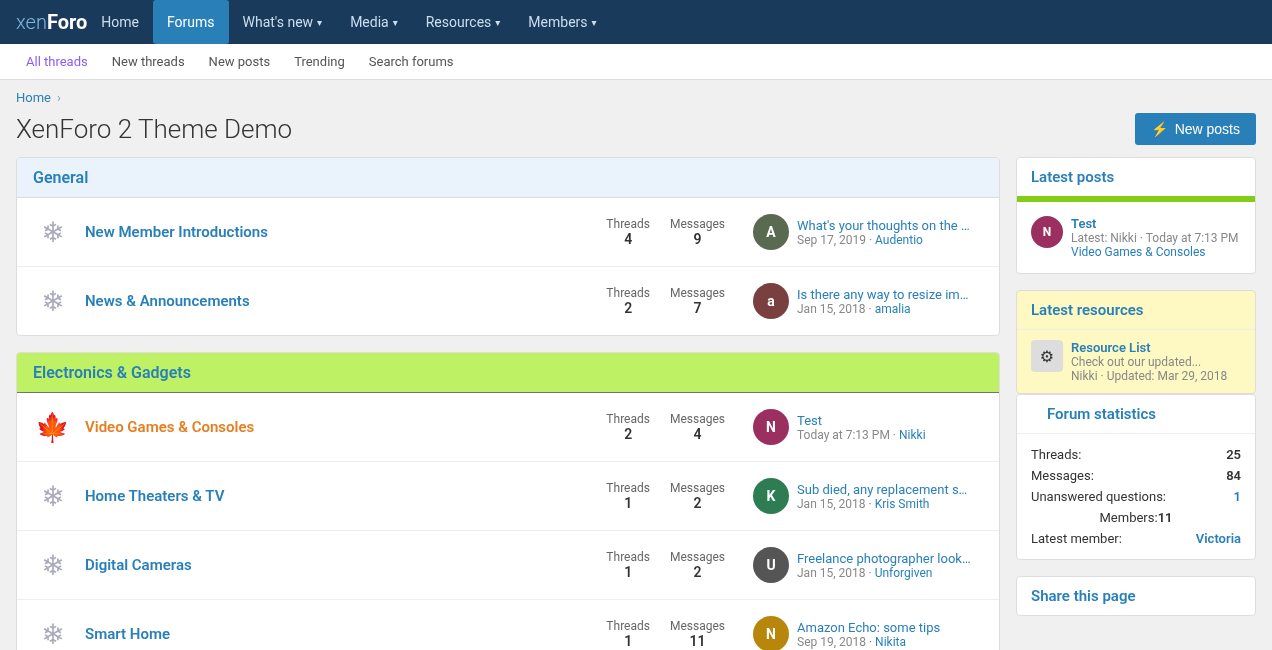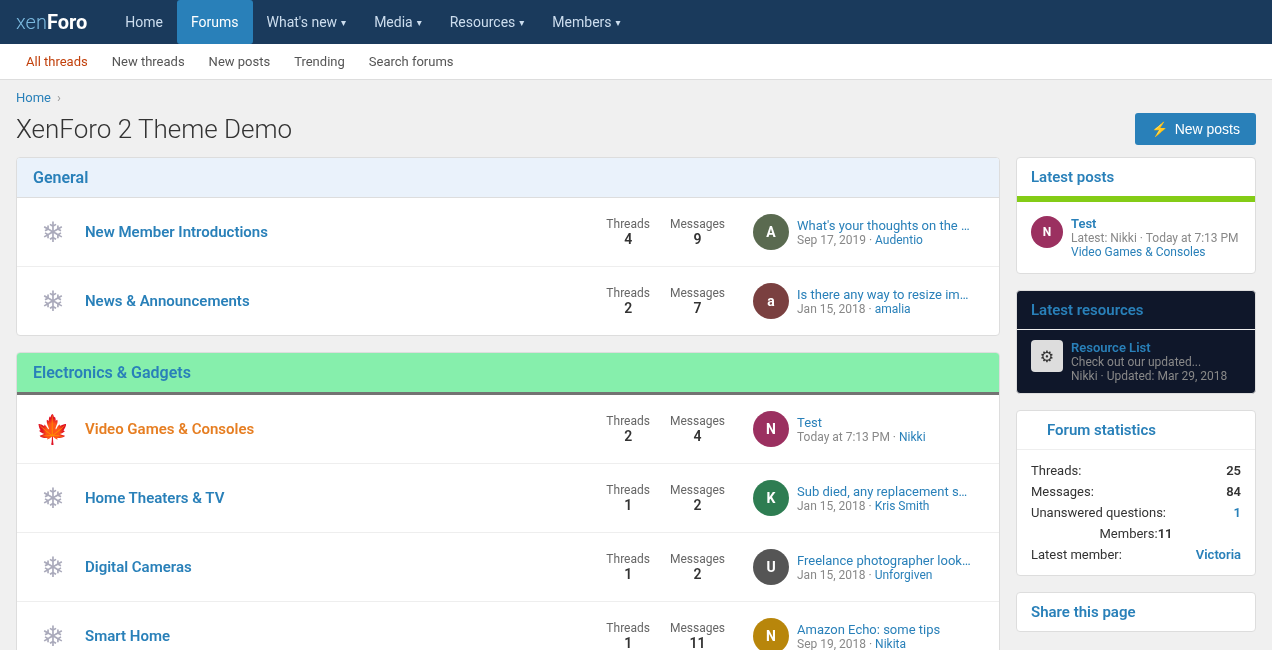--- a/index.html
+++ b/index.html
@@ -2,35 +2,35 @@
 <html><head>
   <meta charset="utf-8">
   <style>
     * { box-sizing: border-box; margin: 0; padding: 0; }
     body { font-family: -apple-system, BlinkMacSystemFont, 'Segoe UI', Roboto, sans-serif; font-size: 14px; background: #f0f0f0; color: #333; }
   </style>
 </head>
 <body>
 
 <nav style="background:#1a3a5c; display:flex; align-items:center; padding:0 16px; height:44px; position:relative;">
-  <div style="color:white; font-size:20px; margin-right:24px; cursor:pointer;">
+  <div style="color:white; font-size:20px; cursor:pointer;">
     <span style="color:#7ab8de; font-weight:300;">xen</span><span style="color:white; font-weight:700;">Foro</span>
   </div>
   <div style="display:flex; align-items:center; flex:1;">
     <a style="color:#cde; padding:0 14px; height:44px; display:flex; align-items:center; cursor:pointer; font-size:14px; text-decoration:none;">Home</a>
     <a style="color:white; padding:0 14px; height:44px; display:flex; align-items:center; cursor:pointer; font-size:14px; background:#2980b9; border-radius:3px; text-decoration:none;">Forums</a>
     <a style="color:#cde; padding:0 14px; height:44px; display:flex; align-items:center; cursor:pointer; font-size:14px; text-decoration:none;">What's new <span style="font-size:10px; margin-left:4px;">▾</span></a>
     <a style="color:#cde; padding:0 14px; height:44px; display:flex; align-items:center; cursor:pointer; font-size:14px; text-decoration:none;">Media <span style="font-size:10px; margin-left:4px;">▾</span></a>
     <a style="color:#cde; padding:0 14px; height:44px; display:flex; align-items:center; cursor:pointer; font-size:14px; text-decoration:none;">Resources <span style="font-size:10px; margin-left:4px;">▾</span></a>
     <a style="color:#cde; padding:0 14px; height:44px; display:flex; align-items:center; cursor:pointer; font-size:14px; text-decoration:none;">Members <span style="font-size:10px; margin-left:4px;">▾</span></a>
   </div>
 </nav>
 
 <nav style="background:white; border-bottom:1px solid #ddd; display:flex; align-items:center; padding:0 16px; height:36px; gap:4px;">
-  <a style="color:#c2410c; padding:0 10px; height:36px; display:flex; align-items:center; cursor:pointer; font-size:13px; text-decoration:none;">All threads</a>
+  <a style="color:#8b5cf6; padding:0 10px; height:36px; display:flex; align-items:center; cursor:pointer; font-size:13px; text-decoration:none;">All threads</a>
   <a style="color:#555; padding:0 10px; height:36px; display:flex; align-items:center; cursor:pointer; font-size:13px; text-decoration:none;">New threads</a>
   <a style="color:#555; padding:0 10px; height:36px; display:flex; align-items:center; cursor:pointer; font-size:13px; text-decoration:none;">New posts</a>
   <a style="color:#555; padding:0 10px; height:36px; display:flex; align-items:center; cursor:pointer; font-size:13px; text-decoration:none;">Trending</a>
   <a style="color:#555; padding:0 10px; height:36px; display:flex; align-items:center; cursor:pointer; font-size:13px; text-decoration:none;">Search forums</a>
 </nav>
 
 <div style="padding:10px 16px 4px; display:flex; align-items:center; gap:6px; font-size:13px;">
   <a style="color:#2980b9; cursor:pointer; text-decoration:none;">Home</a>
   <span style="color:#999;">›</span>
 </div>
@@ -103,21 +103,21 @@
             <div style="color:#2980b9; font-size:13px; white-space:nowrap; overflow:hidden; text-overflow:ellipsis; max-width:175px; cursor:pointer;">Is there any way to resize images?</div>
             <div style="font-size:12px; color:#888; white-space:nowrap; overflow:hidden; text-overflow:ellipsis; max-width:175px;">
               <span>Jan 15, 2018</span> · <a style="color:#2980b9; cursor:pointer; text-decoration:none;">amalia</a>
             </div>
           </div>
         </div>
       </div>
     </div>
 
     <div style="background:white; border:1px solid #ddd; border-radius:4px; margin-bottom:16px; overflow:hidden;">
-      <div style="background:#86efac; padding:10px 16px; border-bottom:3px solid #737373;">
+      <div style="background:#bef264; padding:10px 16px; border-bottom:1px solid #737373;">
         <span style="color:#2980b9; font-size:16px; font-weight:600;">Electronics &amp; Gadgets</span>
       </div>
 
       <div style="display:flex; align-items:center; padding:14px 16px; border-bottom:1px solid #eee; gap:12px;">
         <div style="width:40px; height:40px; display:flex; align-items:center; justify-content:center; flex-shrink:0;">
           <span style="font-size:28px; color:#e67e22;">🍁</span>
         </div>
         <div style="flex:1; min-width:0;">
           <div style="color:#e67e22; font-size:15px; font-weight:600; cursor:pointer;">Video Games &amp; Consoles</div>
         </div>
@@ -240,21 +240,21 @@
           <div style="width:32px; height:32px; border-radius:50%; background:#9b3060; flex-shrink:0; display:flex; align-items:center; justify-content:center; font-size:12px; color:white; font-weight:bold;">N</div>
           <div>
             <div style="color:#2980b9; font-size:13px; font-weight:600; cursor:pointer;">Test</div>
             <div style="font-size:12px; color:#888;">Latest: <span>Nikki</span> · <span>Today at 7:13 PM</span></div>
             <div style="font-size:12px; color:#2980b9; cursor:pointer;">Video Games &amp; Consoles</div>
           </div>
         </div>
       </div>
     </div>
 
-    <div style="background:#0f172a; border:1px solid #ddd; border-radius:4px; margin-bottom:16px; overflow:hidden;">
+    <div style="background:#fef9c3; border:1px solid #ddd; border-radius:4px; overflow:hidden;">
       <div style="padding:10px 14px; border-bottom:1px solid #eee;">
         <span style="color:#2980b9; font-size:15px; font-weight:600;">Latest resources</span>
       </div>
       <div style="padding:10px 14px;">
         <div style="display:flex; align-items:flex-start; gap:8px;">
           <div style="width:32px; height:32px; border-radius:4px; background:#ddd; flex-shrink:0; display:flex; align-items:center; justify-content:center; font-size:16px;">⚙</div>
           <div>
             <div style="color:#2980b9; font-size:13px; font-weight:600; cursor:pointer;">Resource List</div>
             <div style="font-size:12px; color:#888;">Check out our updated...</div>
             <div style="font-size:12px; color:#888;">Nikki · Updated: Mar 29, 2018</div>

